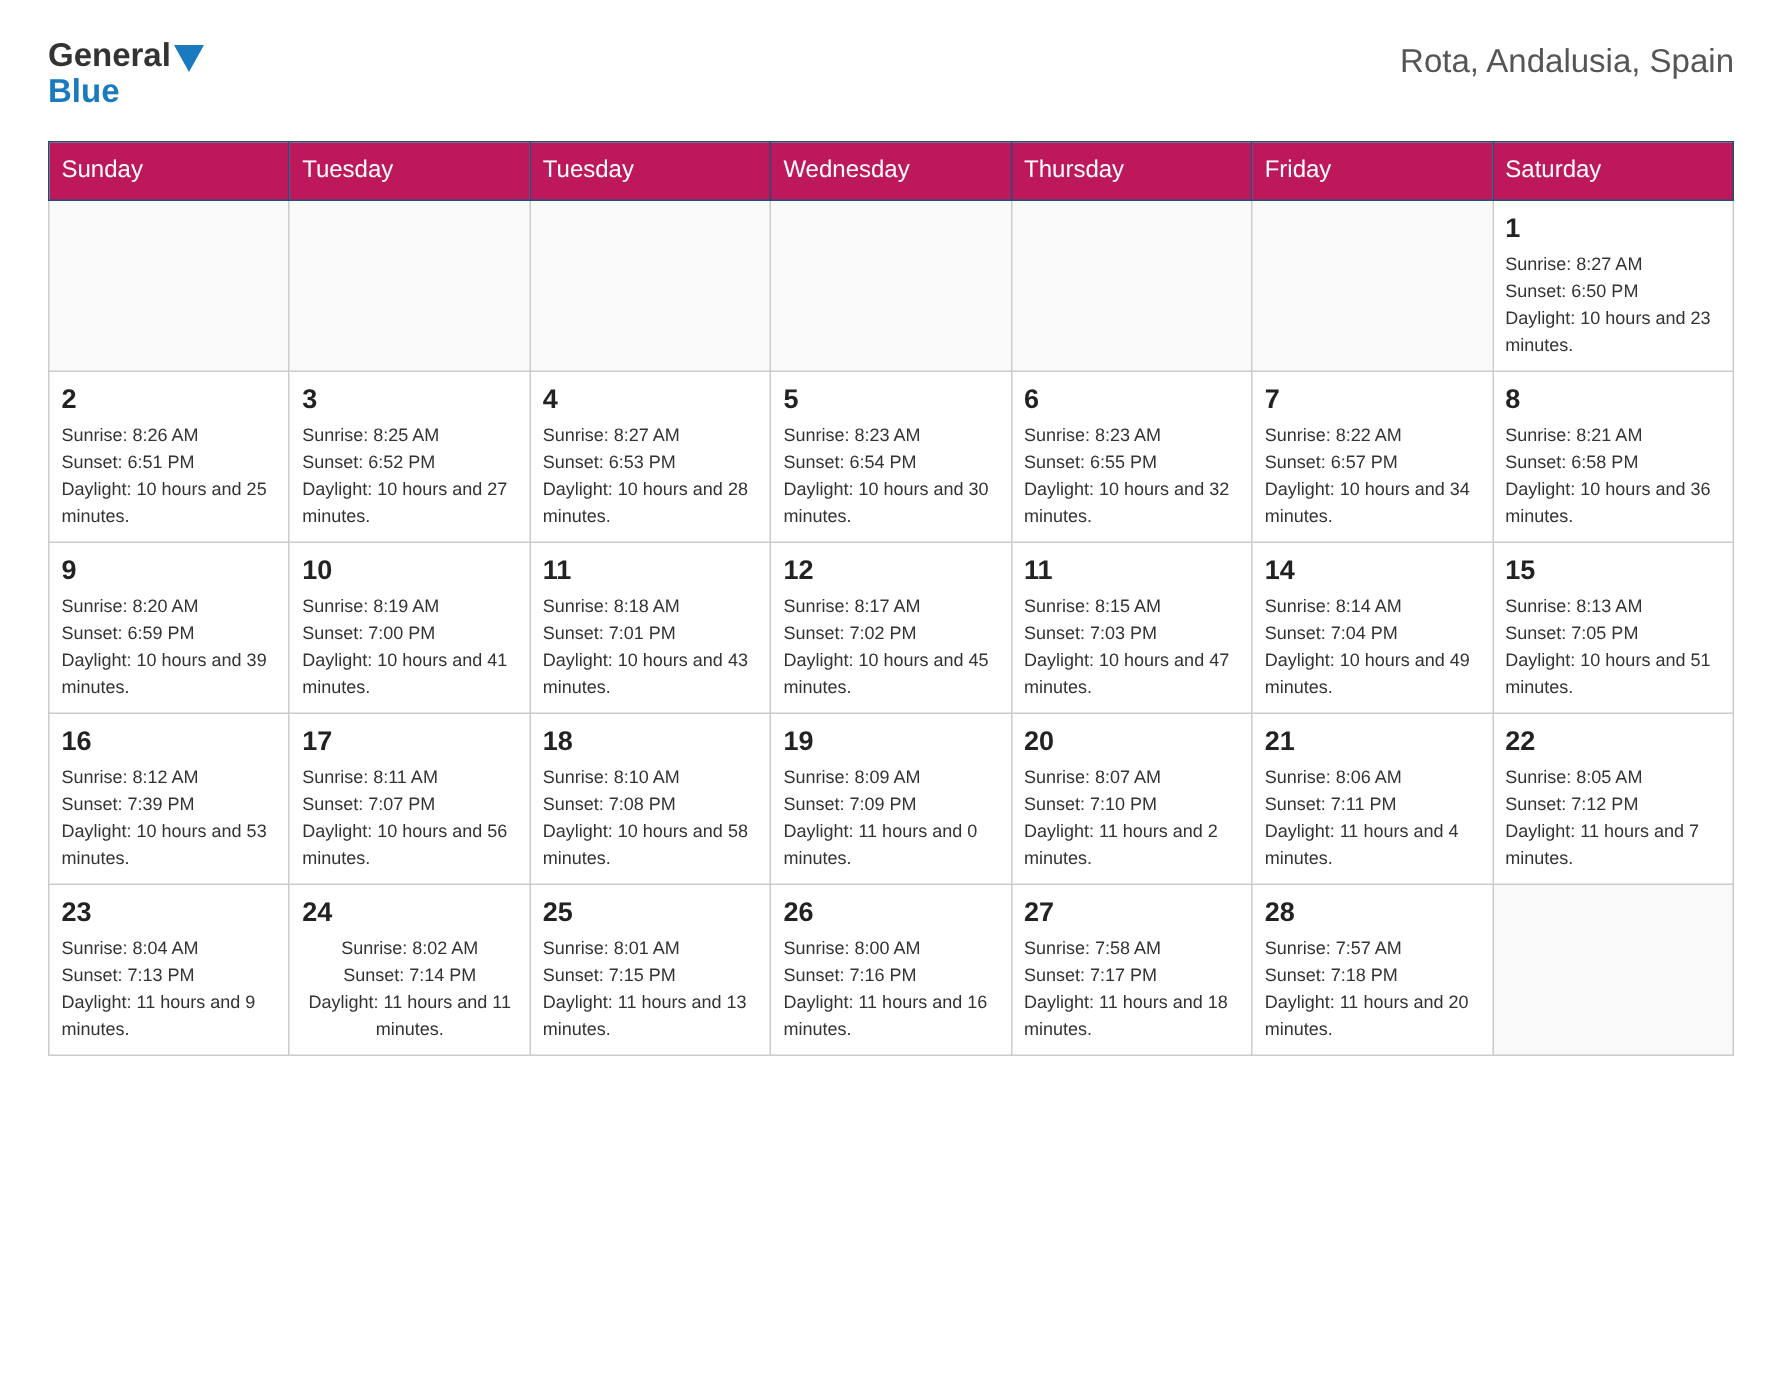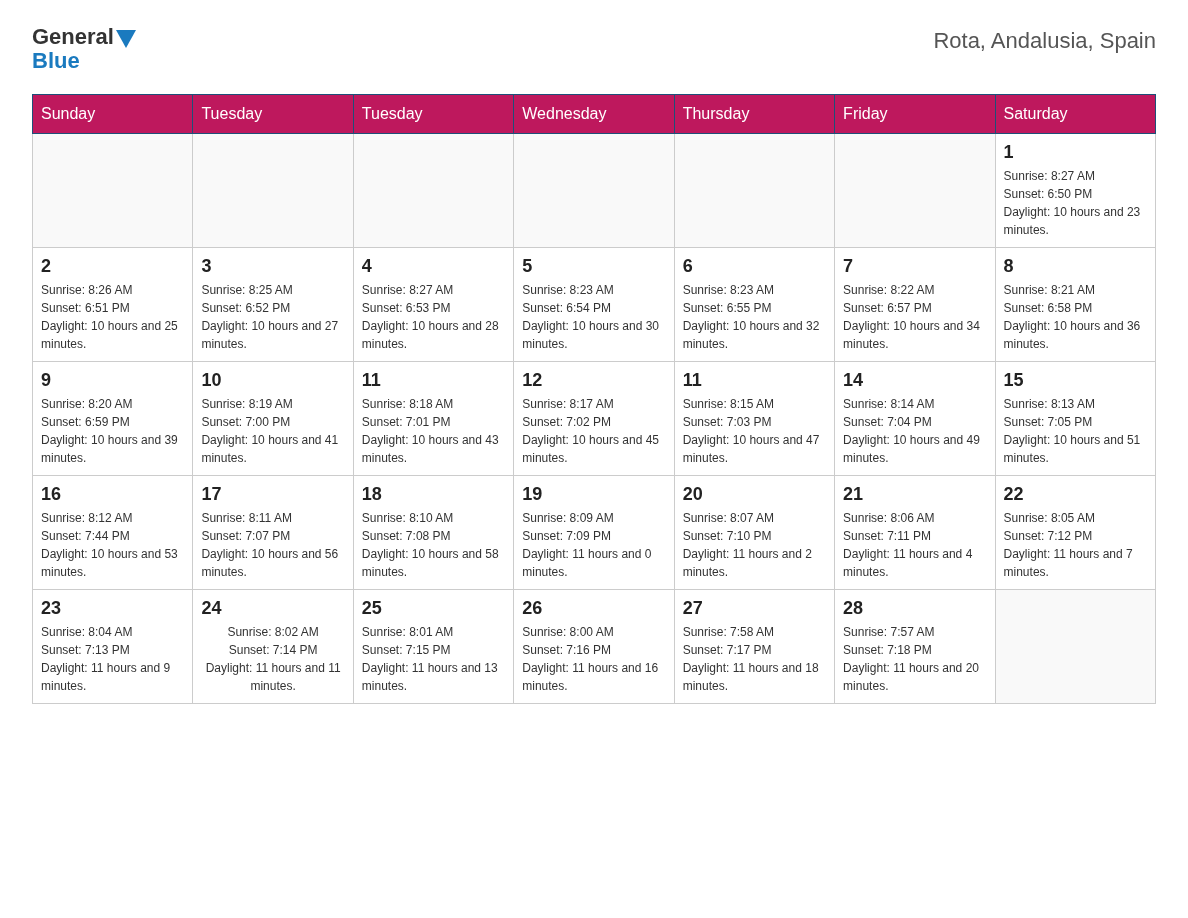--- a/index.html
+++ b/index.html
@@ -224,21 +224,21 @@
           <div class="day-number">15</div>
           <div class="day-info" style="white-space: pre-line;">Sunrise: 8:13 AM
 Sunset: 7:05 PM
 Daylight: 10 hours and 51 minutes.</div>
         </td>
       </tr>
       <tr class="week-row">
         <td>
           <div class="day-number">16</div>
           <div class="day-info" style="white-space: pre-line;">Sunrise: 8:12 AM
-Sunset: 7:44 PM
+Sunset: 7:39 PM
 Daylight: 10 hours and 53 minutes.</div>
         </td>
         <td>
           <div class="day-number">17</div>
           <div class="day-info" style="white-space: pre-line;">Sunrise: 8:11 AM
 Sunset: 7:07 PM
 Daylight: 10 hours and 56 minutes.</div>
         </td>
         <td>
           <div class="day-number">18</div>

